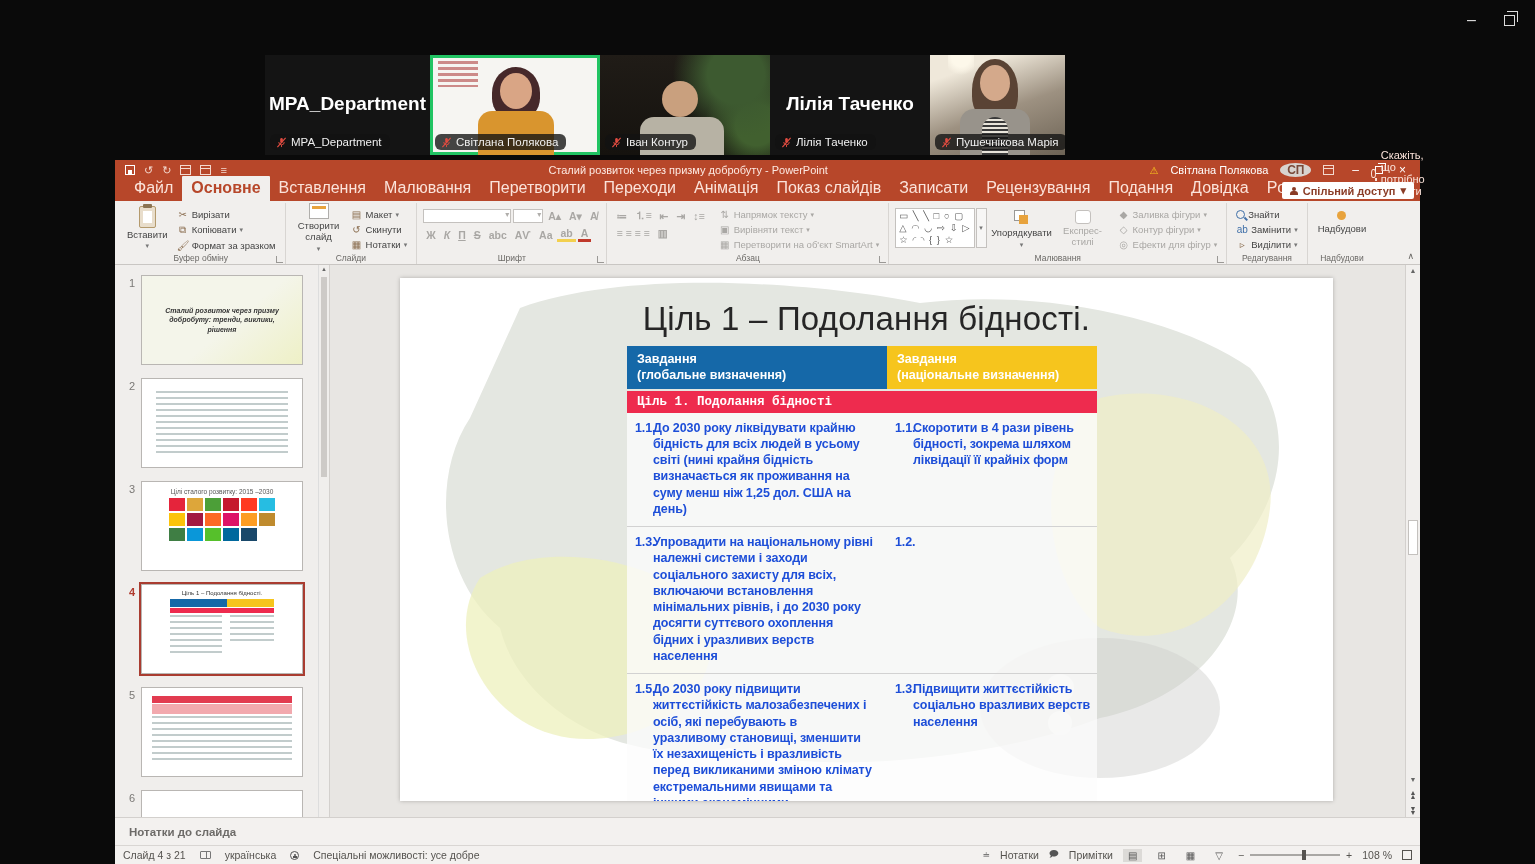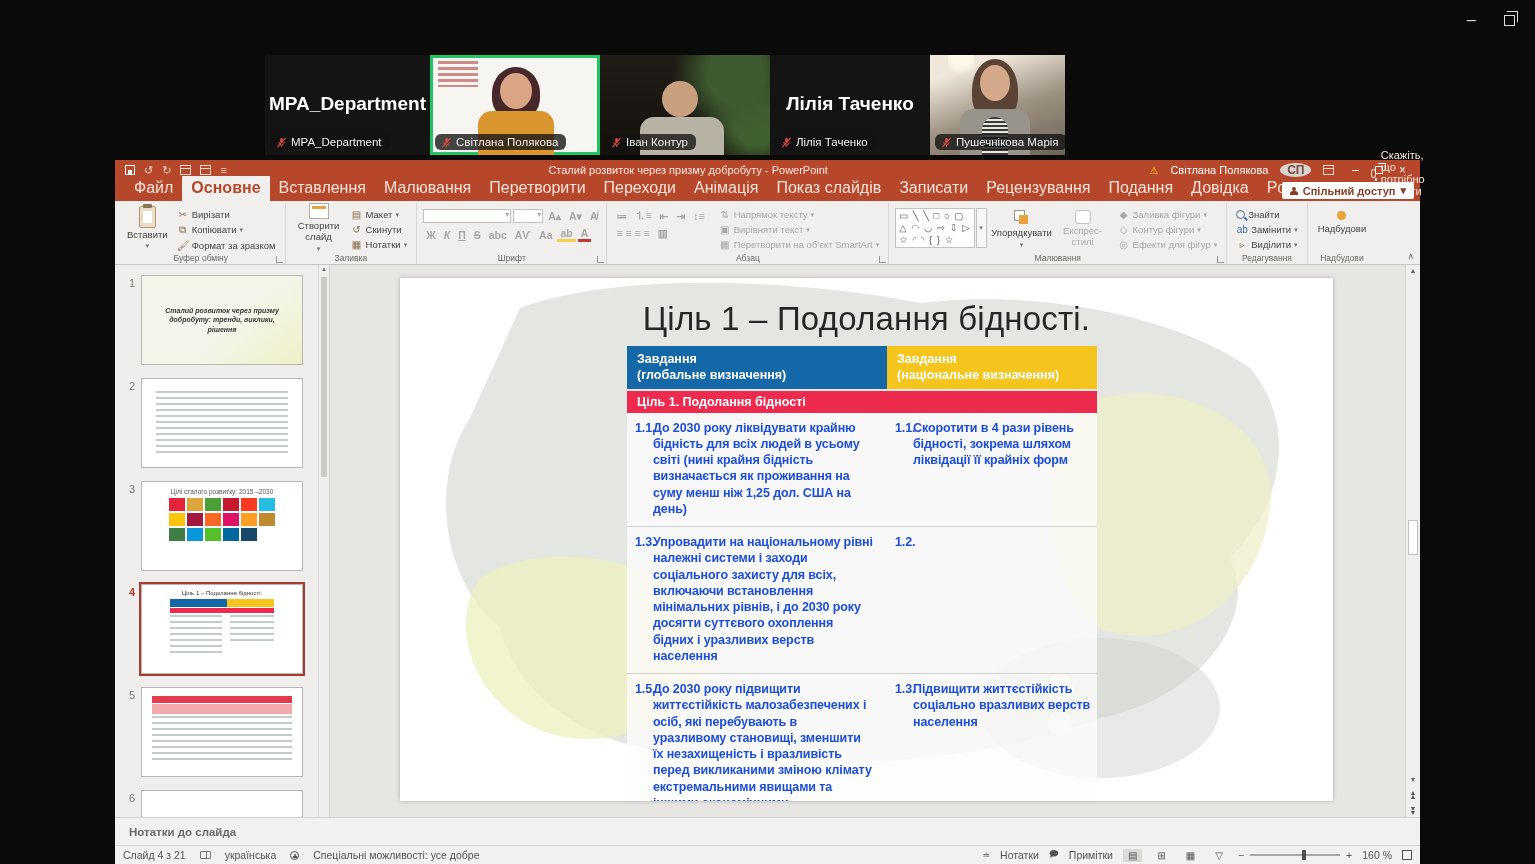--- a/index.html
+++ b/index.html
@@ -125,21 +125,21 @@
   .thumbs-scroll .tthumb { position:absolute; left:2px; right:2px; top:12px; height:200px; background:#cdcac7; }
 
   .canvas { flex:1; background:#e8e6e3; position:relative; min-width:0; }
   .slide { position:absolute; left:70px; top:13px; width:933px; height:523px; background:#fff; box-shadow:0 0 4px rgba(0,0,0,.25); overflow:hidden; }
   .slide-map { position:absolute; inset:0; }
   .slide-title { position:absolute; left:0; right:0; top:22px; text-align:center; font-size:33px; color:#262626; letter-spacing:.2px; }
   .tbl { position:absolute; left:227px; top:68px; width:470px; }
   .tbl-hdr { display:flex; }
   .cell-blue { width:260px; background:#1568a8; color:#fff; font-weight:700; font-size:12.5px; line-height:1.3; padding:5px 10px; }
   .cell-yellow { width:210px; background:#f6c51d; color:#fff; font-weight:700; font-size:12.5px; line-height:1.3; padding:5px 10px; }
-  .row-red { background:#ee2b4e; color:#fff; font-weight:700; font-size:12.5px; padding:4px 10px; margin-top:2px; }
+  .row-red { background:#ee2b4e; color:#fff; font-weight:700; font-size:12.5px; padding:4px 10px; margin-top:2px;font-family:Liberation Mono, monospace; }
   .tbl-body { background:rgba(252,252,252,.78); }
   .trow { display:flex; padding:7px 0 9px; border-top:1px solid #d2d2d2; }
   .trow:first-child { border-top:none; }
   .tcell { display:flex; font-size:12.5px; font-weight:700; color:#1d4ed8; line-height:1.3; letter-spacing:-.1px; }
   .tcell .num { width:26px; flex-shrink:0; text-align:left; padding-left:8px; }
   .tcell.l { width:260px; padding-right:14px; }
   .tcell.r { width:210px; }
   .vscroll { width:15px; background:#f1efed; border-left:1px solid #d3d0cd; position:relative; flex-shrink:0; }
   .vscroll .a { position:absolute; left:0; right:0; text-align:center; font-size:7px; color:#666; }
   .vscroll .vthumb { position:absolute; left:2px; right:2px; top:255px; height:35px; background:#fff; border:1px solid #c4c1be; }
@@ -346,21 +346,21 @@
                 <span class="ic">↺</span>
                 <span>Скинути</span>
               </div>
             <div class="smallbtn">
                 <span class="ic">▦</span>
                 <span>Нотатки</span> 
                 <span style="font-size:7px;color:#777;">▾</span>
               </div>
           </div>
         </div>
-        <div class="rgroup-label">Заливка</div>
+        <div class="rgroup-label">Слайди</div>
       </div>
 
       <div class="rgroup">
         <div style="display:flex;flex-direction:column;gap:4px;padding-top:4px;">
           <div class="rrow">
             <span class="fontbox"></span>
             <span class="fontbox sm"></span>
             <span class="glyphbtn">А▴</span>
             <span class="glyphbtn">А▾</span>
             <span class="glyphbtn">A̸</span>
@@ -661,18 +661,18 @@
         <span class="viewbtn">⊞</span>
         <span class="viewbtn">▦</span>
         <span class="viewbtn">▽</span>
         <div class="zoomslider">
           <span>−</span>
           <div class="zs-track">
               <div class="zs-thumb"></div>
             </div>
           <span>+</span>
         </div>
-        <span>160 %</span>
+        <span>108 %</span>
         <span class="fit-ic"></span>
       </div>
     </div>
   </div>
 </div>
 
 </body></html>

